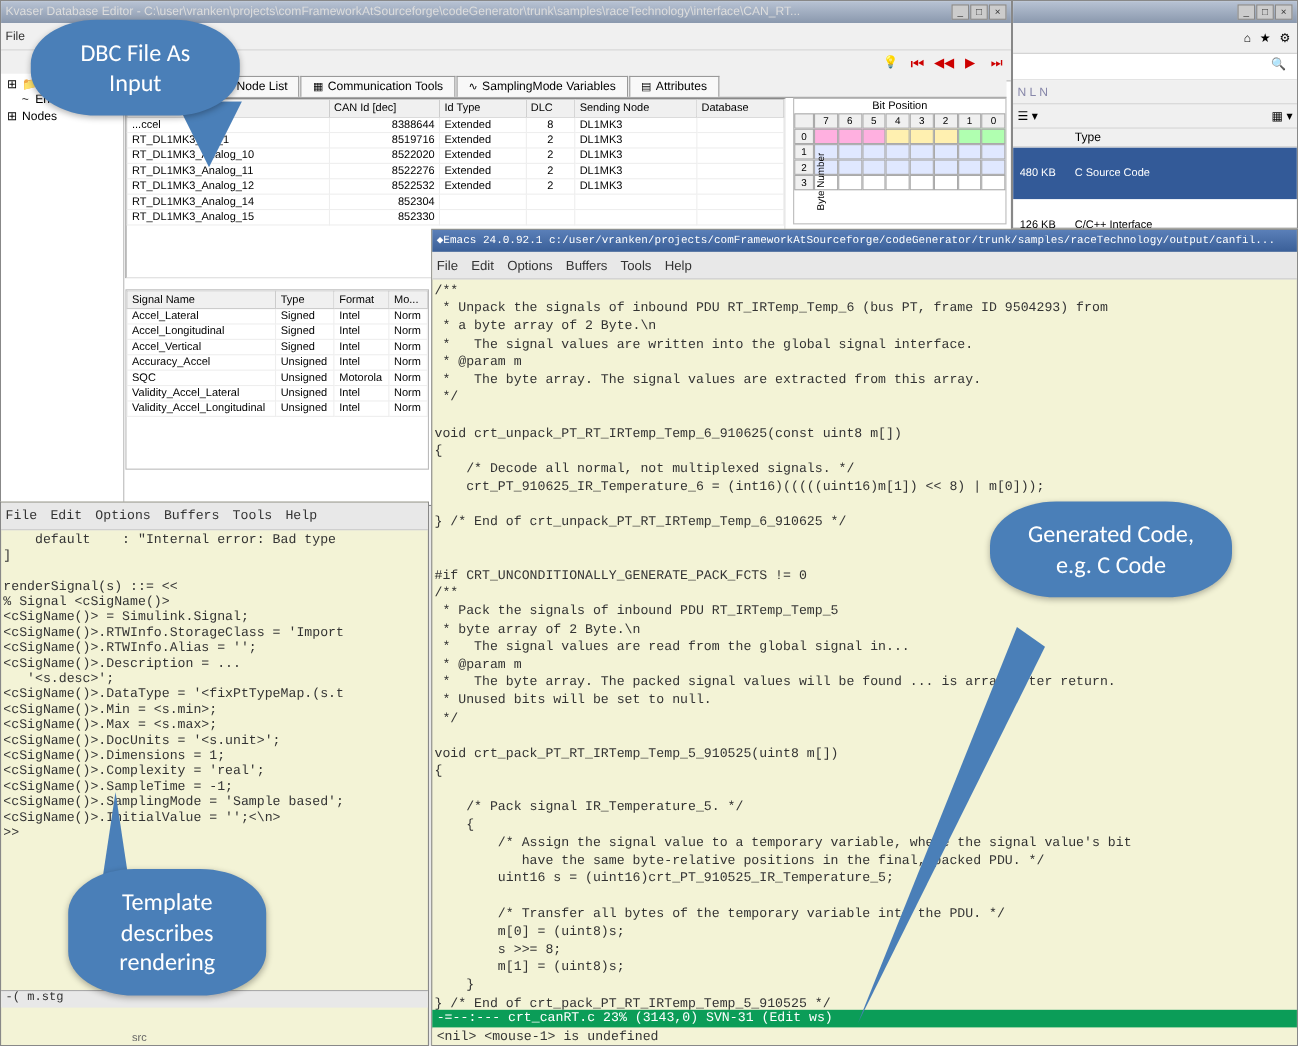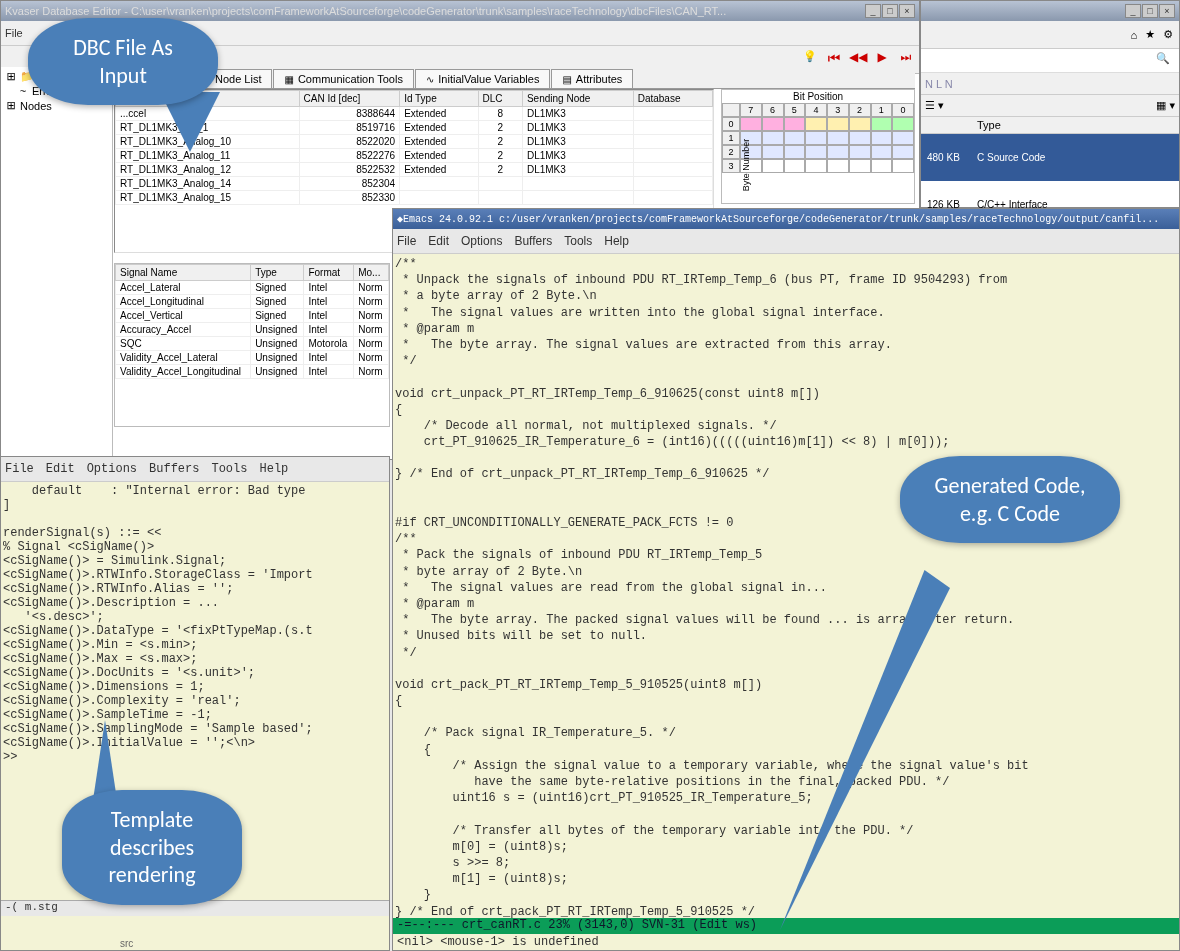--- a/index.html
+++ b/index.html
@@ -72,41 +72,41 @@
     .emacs-tpl { position: absolute; left: 0; top: 456px; width: 390px; bottom: 0; background: #f3f3d6; font-family: "Courier New", monospace; font-size: 12px; border: 1px solid #888; color: #333; }
     .emacs-tpl .menubar { background: #e8e8e8; }
     .emacs-content { padding: 2px; white-space: pre; overflow: hidden; }
     .emacs-status { position: absolute; bottom: 34px; left: 0; right: 0; height: 16px; background: #e8e8e8; border-top: 1px solid #aaa; padding: 0 4px; font-size: 11px; }
     
     
     .emacs-gen { position: absolute; left: 392px; top: 208px; right: 0; bottom: 0; background: #f3f3d6; font-family: "Courier New", monospace; font-size: 12px; border: 1px solid #888; color: #333; }
     .emacs-gen .titlebar { background: linear-gradient(#5a7fb8, #3a5f98); font-size: 10px; }
     .emacs-gen .menubar { background: #e8e8e8; font-family: "Segoe UI", sans-serif; }
     .emacs-gen .emacs-content { line-height: 1.35; }
-    .emacs-gen-status { position: absolute; bottom: 16px; left: 0; right: 0; height: 16px; background: #0b9d58; color: #0f172a; padding: 0 4px; font-family: "Courier New", monospace; font-size: 12px; }
+    .emacs-gen-status { position: absolute; bottom: 16px; left: 0; right: 0; height: 16px; background: #0b9d58; color: #ffffff; padding: 0 4px; font-family: "Courier New", monospace; font-size: 12px; }
     .emacs-gen-mini { position: absolute; bottom: 0; left: 0; right: 0; height: 15px; background: #f3f3d6; padding: 0 4px; font-size: 12px; }
     
     
     .callout { position: absolute; background: #4a7fb8; color: #fff; border-radius: 60px / 40px; padding: 16px 22px; font-family: "Segoe UI", Calibri, sans-serif; font-size: 22px; text-align: center; box-shadow: 0 2px 6px rgba(0,0,0,0.3); z-index: 100; line-height: 1.25; }
     .callout-input { top: 18px; left: 28px; width: 190px; }
     .callout-template { top: 790px; left: 62px; width: 180px; }
     .callout-code { top: 456px; left: 900px; width: 220px; }
     .callout-tail { position: absolute; background: #4a7fb8; }
     .tail-input { top: 92px; left: 160px; width: 60px; height: 60px; clip-path: polygon(0 0, 100% 0, 50% 100%); z-index: 99; }
     .tail-template { top: 720px; left: 85px; width: 40px; height: 80px; clip-path: polygon(50% 0, 80% 100%, 20% 100%); z-index: 99; }
     .tail-code { top: 570px; left: 780px; width: 170px; height: 360px; clip-path: polygon(85% 0, 100% 5%, 0 100%); z-index: 99; }
     
     .src-tag { position: absolute; bottom: 2px; left: 120px; font-size: 10px; color: #666; }
   </style>
 </head>
 <body>
 
 <div class="kvaser-window">
   <div class="titlebar titlebar-inactive">
-    <span class="titlebar-text">Kvaser Database Editor - C:\user\vranken\projects\comFrameworkAtSourceforge\codeGenerator\trunk\samples\raceTechnology\dbcFiles\CAN_RT...</span>
+    <span class="titlebar-text">Kvaser Database Editor - C:\user\vranken\projects\comFrameworkAtSourceforge\codeGenerator\trunk\samples\raceTechnology\interface\CAN_RT...</span>
     <div class="titlebar-buttons">
       <div class="titlebtn">_</div>
       <div class="titlebtn">□</div>
       <div class="titlebtn">×</div>
     </div>
   </div>
   <div class="menubar">
     <span class="menuitem">File</span>
   </div>
   <div class="toolbar">
@@ -140,21 +140,21 @@
     <div class="tab">
         <span class="tab-icon">▣</span>
         <span>Node List</span>
       </div>
     <div class="tab">
         <span class="tab-icon">▦</span>
         <span>Communication Tools</span>
       </div>
     <div class="tab">
         <span class="tab-icon">∿</span>
-        <span>InitialValue Variables</span>
+        <span>SamplingMode Variables</span>
       </div>
     <div class="tab">
         <span class="tab-icon">▤</span>
         <span>Attributes</span>
       </div>
   </div>
   <div class="msg-table-wrap">
     <table class="data-table">
       <thead>
           <tr id="msg-headers">

